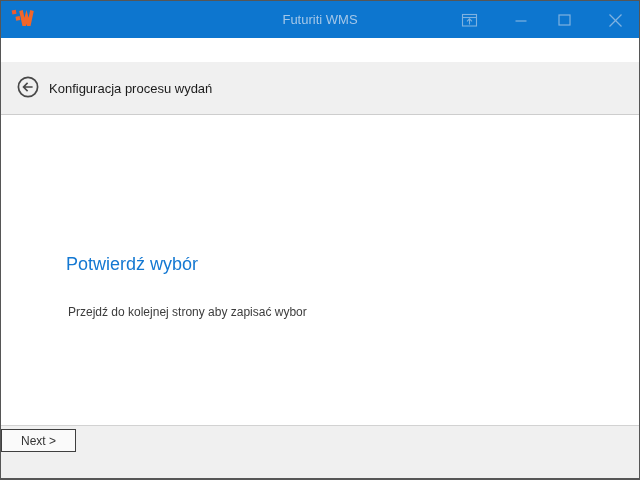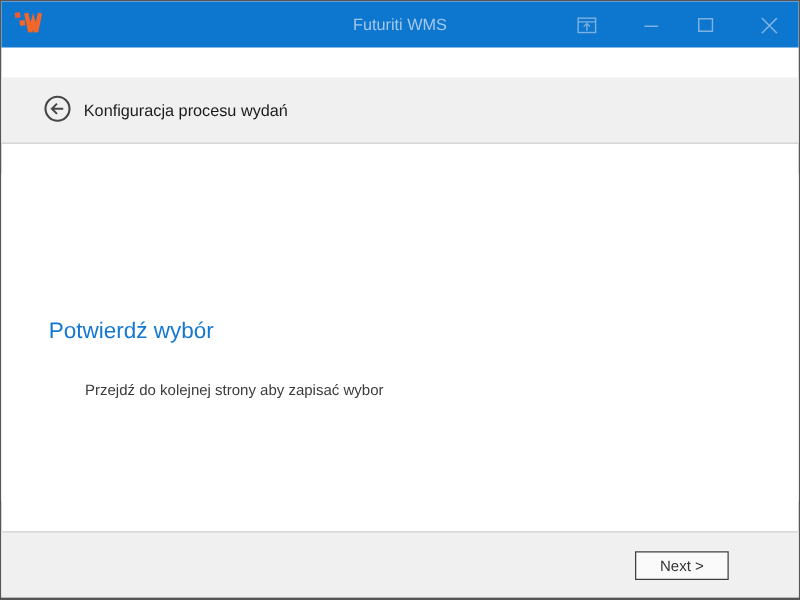--- a/index.html
+++ b/index.html
@@ -66,21 +66,21 @@
   .cb-max    { left: 541px; }
   .cb-close  { left: 592px; }
   
   .header {
     height: 53px;
     flex: 0 0 53px;
     background: #f0f0f0;
     border-bottom: 1px solid #cdcdcd;
     display: flex;
     align-items: center;
-    padding-left: 34px;
+    padding-left: 16px;
     box-sizing: border-box;
   }
   .back-btn {
     width: 22px;
     height: 22px;
     padding: 0;
     margin-right: 10px;
     border: none;
     background: transparent;
     display: flex;
@@ -93,21 +93,21 @@
     color: #1b1b1b;
   }
   
   .content {
     position: relative;
     flex: 1 1 auto;
     background: #ffffff;
   }
   .content .heading {
     position: absolute;
-    left: 38px;
+    left: 65px;
     top: 115px;
     font-size: 18px;
     font-weight: 400;
     color: #1478d2;
     margin: 0;
   }
   .content .instruction {
     position: absolute;
     left: 63px;
     top: 162px;
@@ -116,23 +116,23 @@
     margin: 4px;
   }
   
   .footer {
     height: 53px;
     flex: 0 0 53px;
     background: #f0f0f0;
     border-top: 1px solid #d2d2d2;
     box-sizing: border-box;
     display: flex;
-    justify-content: flex-end;
+    justify-content: space-between;
     align-items: flex-start;
-    padding: 15px 45px 0 0;
+    padding: 3px 45px 0 0;
   }
   .btn {
     height: 23px;
     font-family: "Liberation Sans", "DejaVu Sans", sans-serif;
     font-size: 12px;
     color: #333333;
     background: #fafafa;
     border: 1px solid #b5b5b5;
     padding: 0;
     box-sizing: border-box;

